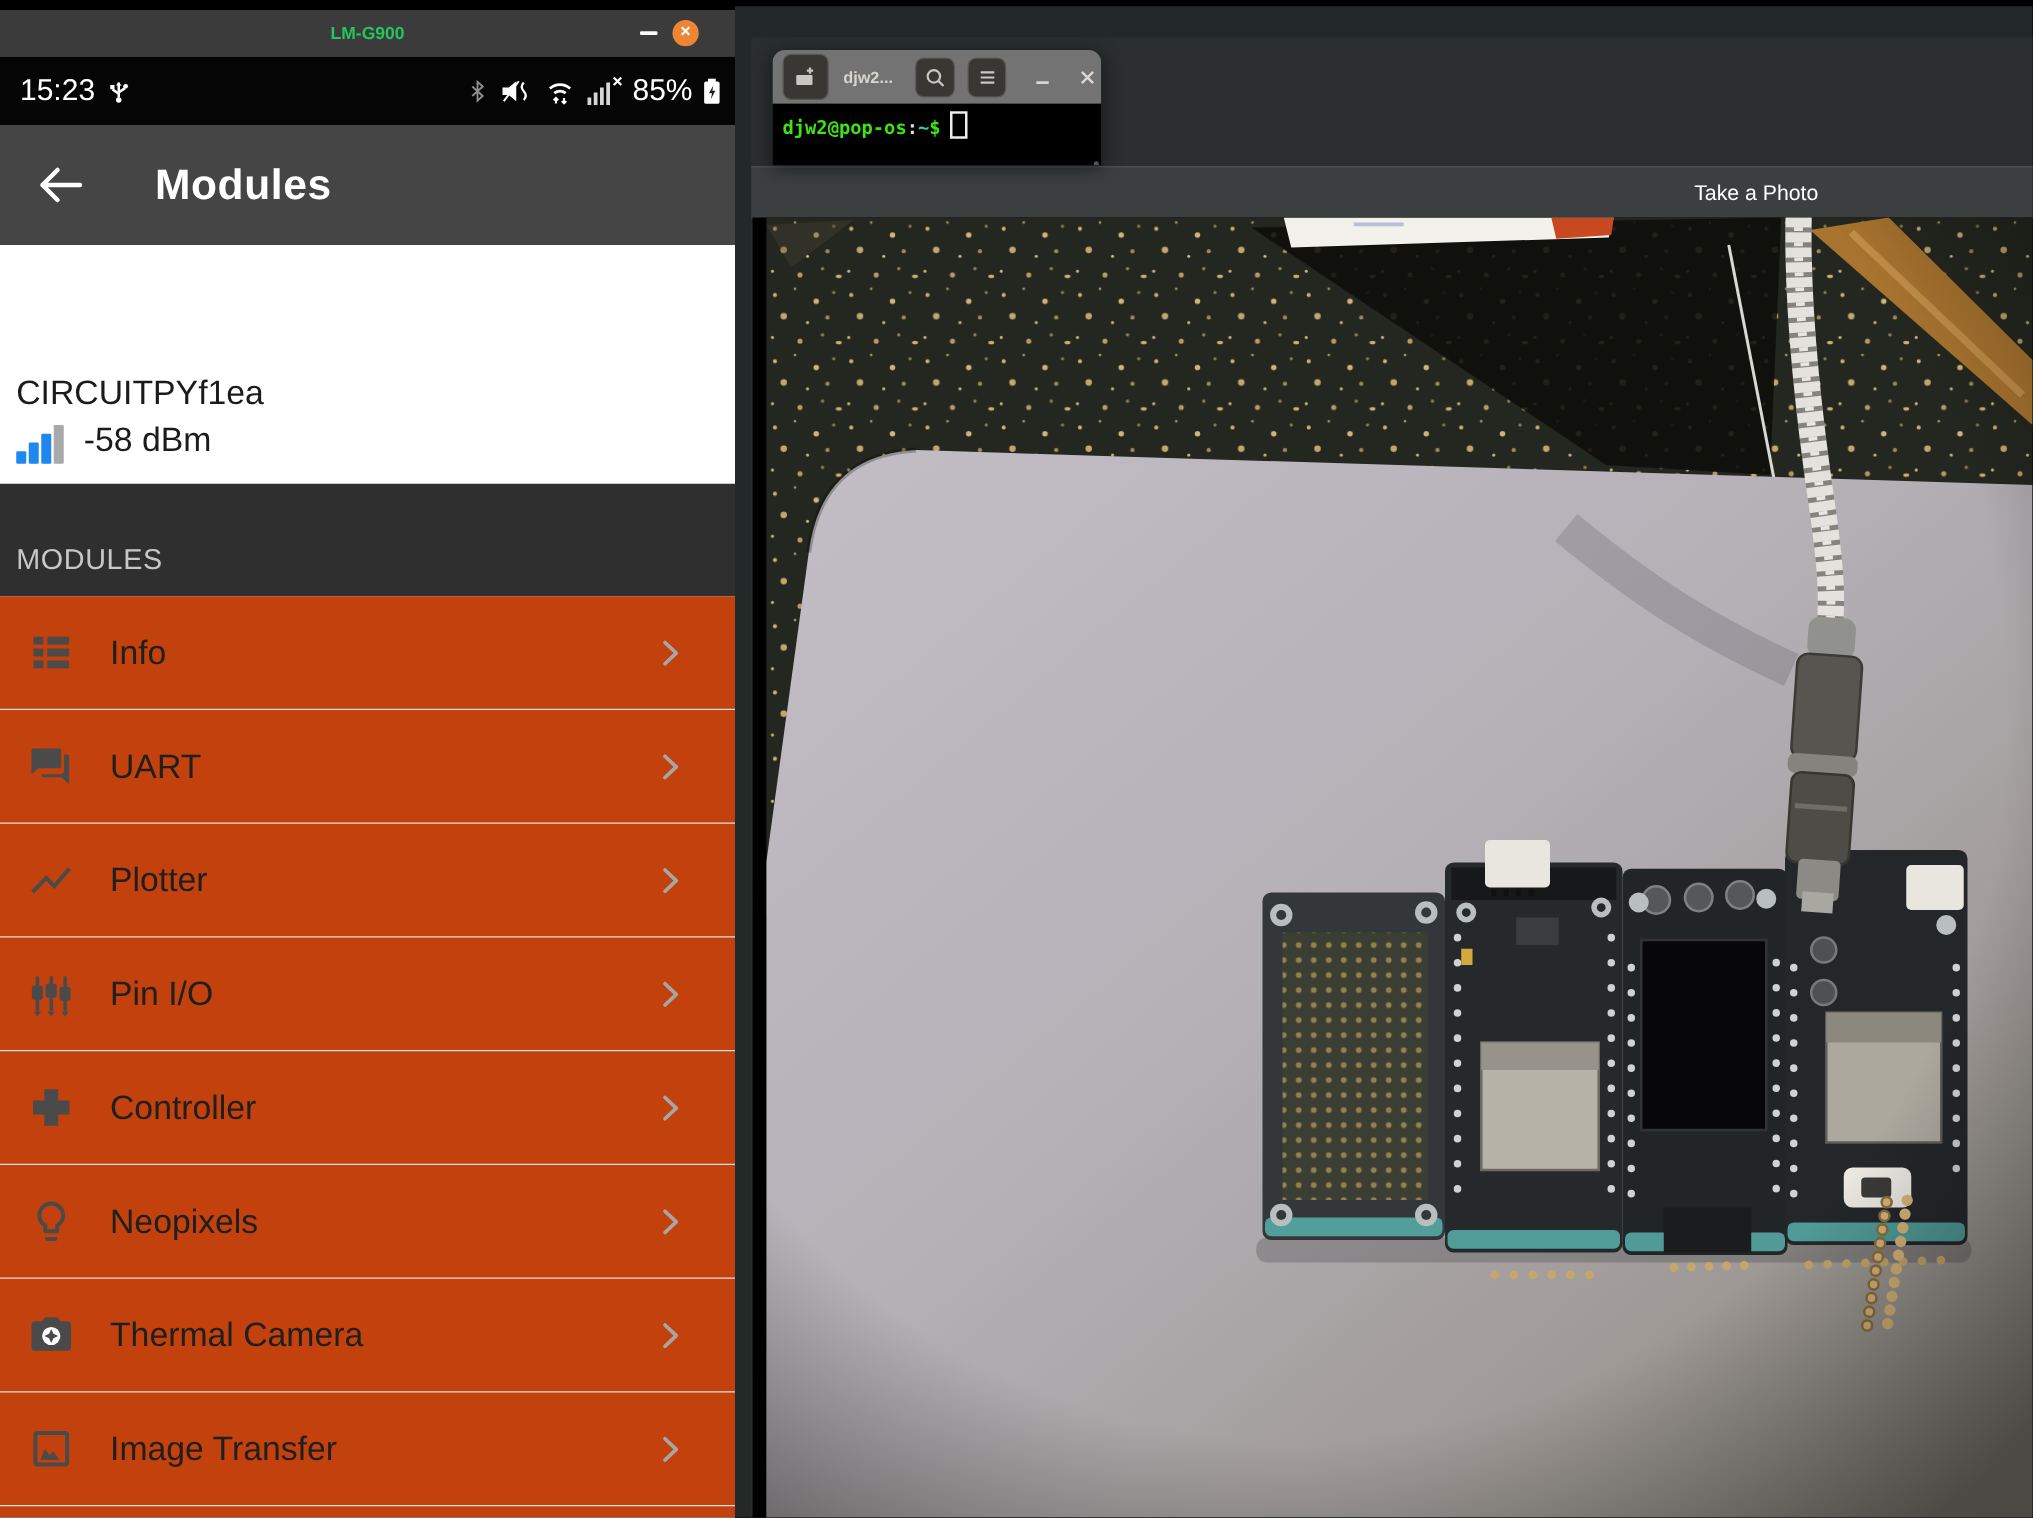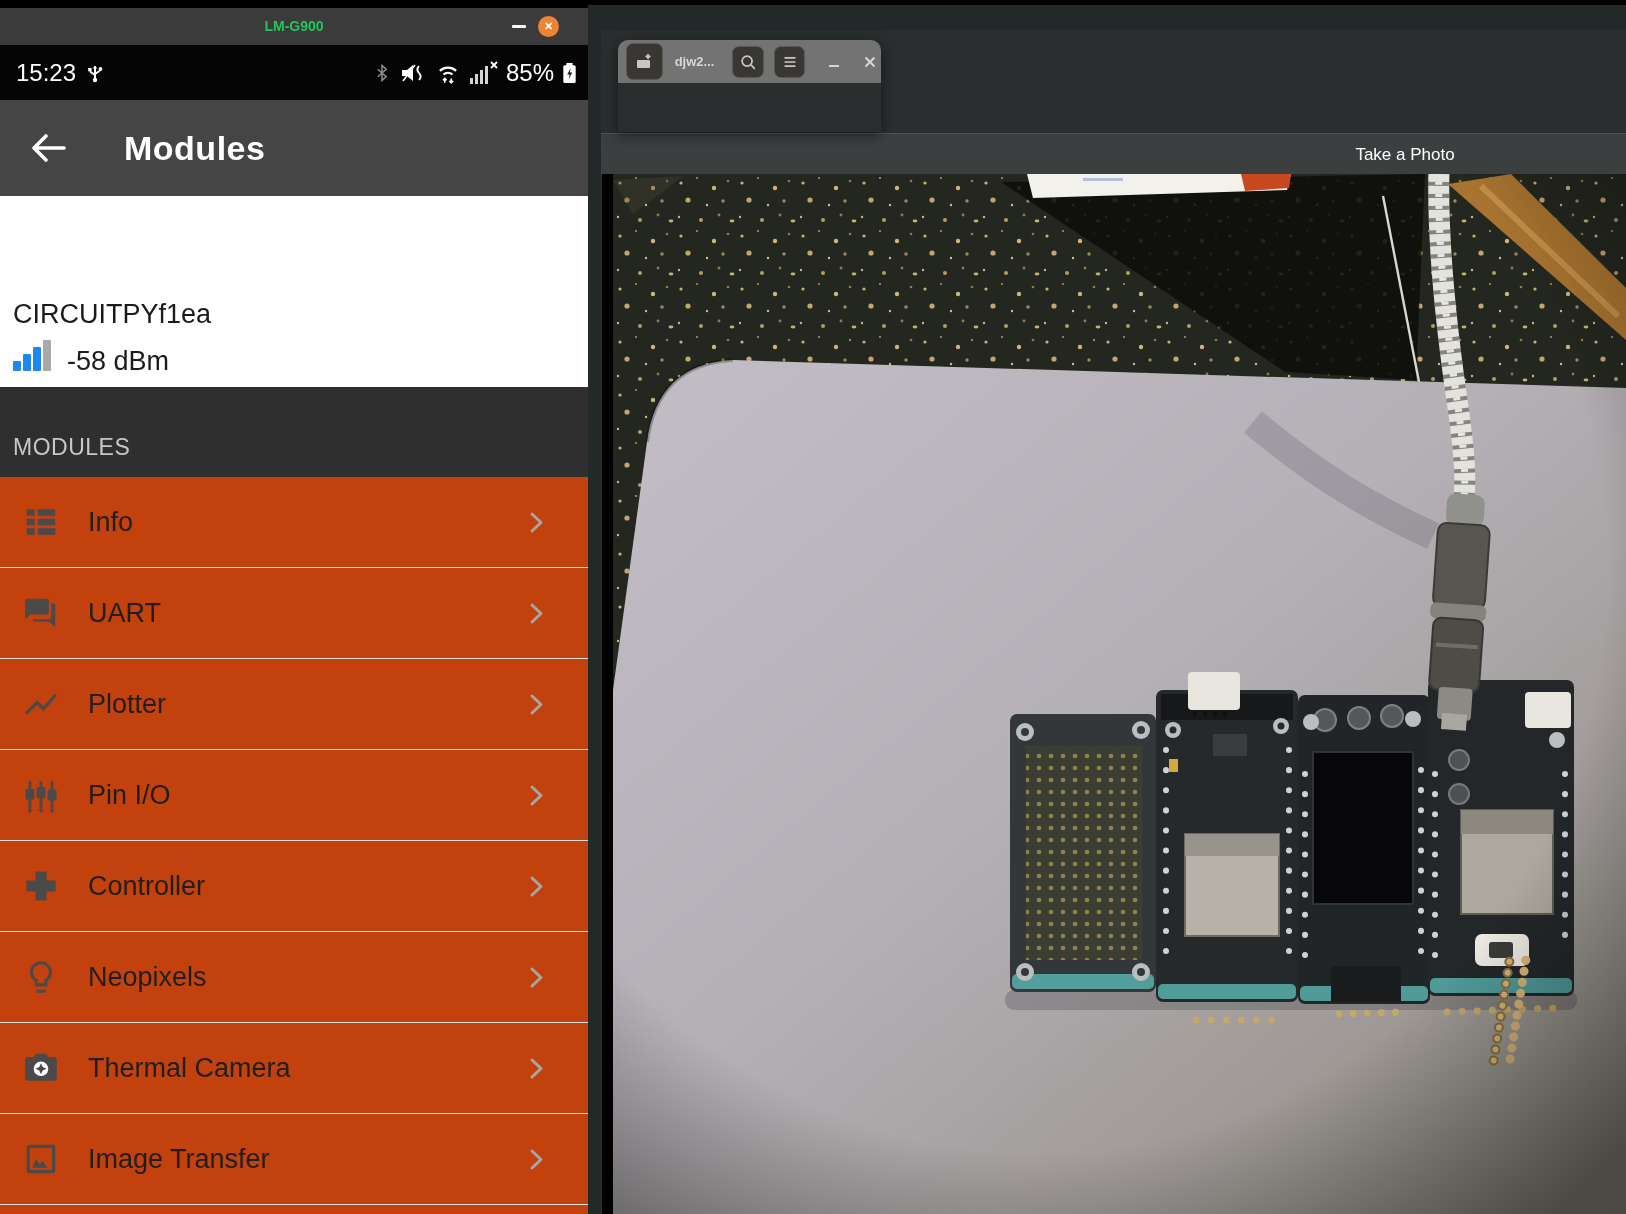--- a/index.html
+++ b/index.html
@@ -21,21 +21,21 @@
   #sb-batt-pct{font-size:24px;color:#fff;}
   #app-header{left:0;top:92px;width:100%;height:96px;background:#454545;display:flex;align-items:center;}
   #back-arrow{margin-left:26px;width:44px;height:36px;}
   #app-title{margin-left:54px;font-size:34px;font-weight:bold;color:#fff;letter-spacing:.5px;}
   .section-band{left:0;width:100%;background:#2f2f2f;color:#c7c7c7;font-size:23px;display:flex;align-items:flex-end;}
   .section-band span{margin:0 0 16px 13px;letter-spacing:.5px;}
   #sec-device{top:188px;height:89px;}
   #sec-modules{top:379px;height:90px;}
   #device-card{left:0;top:277px;width:100%;height:102px;background:#fff;}
   #device-name{left:13px;top:14px;font-size:27px;color:#1b1b1b;}
-  #device-rssi-row{left:11px;top:52px;display:flex;align-items:flex-end;gap:14px;}
+  #device-rssi-row{left:11px;top:52px;display:flex;align-items:flex-start;gap:14px;}
   #device-rssi{font-size:27px;color:#1b1b1b;}
   #module-list{left:0;top:469px;width:100%;bottom:0;background:#c2410c;}
   .row{position:relative;height:90px;border-bottom:1px solid #e0e0e0;display:flex;align-items:center;}
   .row .micon{margin-left:21px;width:40px;height:40px;flex:0 0 40px;display:flex;align-items:center;justify-content:center;}
   .row .mlabel{margin-left:27px;font-size:27px;color:#1f1f1f;}
   .row .chev{position:absolute;right:44px;top:34px;}
   
   #camera{left:601px;top:30px;right:0;bottom:0;background:#2a2e2f;}
   #cam-toolbar{left:0;top:103px;width:100%;height:41px;background:#3c3f40;border-top:1px solid #515455;}
   #take-photo{left:724px;top:0;width:160px;height:41px;line-height:41px;text-align:center;font-size:17px;font-weight:normal;color:#fff;}
@@ -242,20 +242,26 @@
       <svg width="16" height="16" viewBox="0 0 16 16">
         <line x1="3" y1="12" x2="13" y2="12" stroke="#d9d5d1" stroke-width="2.2"></line>
       </svg>
     </div>
     <div class="plainbtn" style="margin-left:14px">
       <svg width="16" height="16" viewBox="0 0 16 16">
         <path d="M3.5 3.5l9 9 M12.5 3.5l-9 9" stroke="#d9d5d1" stroke-width="2"></path>
       </svg>
     </div>
   </div>
+  <div class="abs" id="term-body">
+    <div class="abs" id="prompt">
+      <span class="g">djw2@pop-os</span><span class="w">:</span><span class="c">~</span><span class="g">$</span><span id="cursor"></span>
+    </div>
+    <div class="abs" id="term-scroll"></div>
+  </div>
 </div>
 
 <div class="abs" id="phone">
   <div class="abs" id="phone-titlebar">
     <div id="phone-title">LM-G900</div>
     <div class="abs" id="min-dash"></div>
     <div class="abs" id="close-btn"></div>
   </div>
 
   <div class="abs" id="statusbar">

